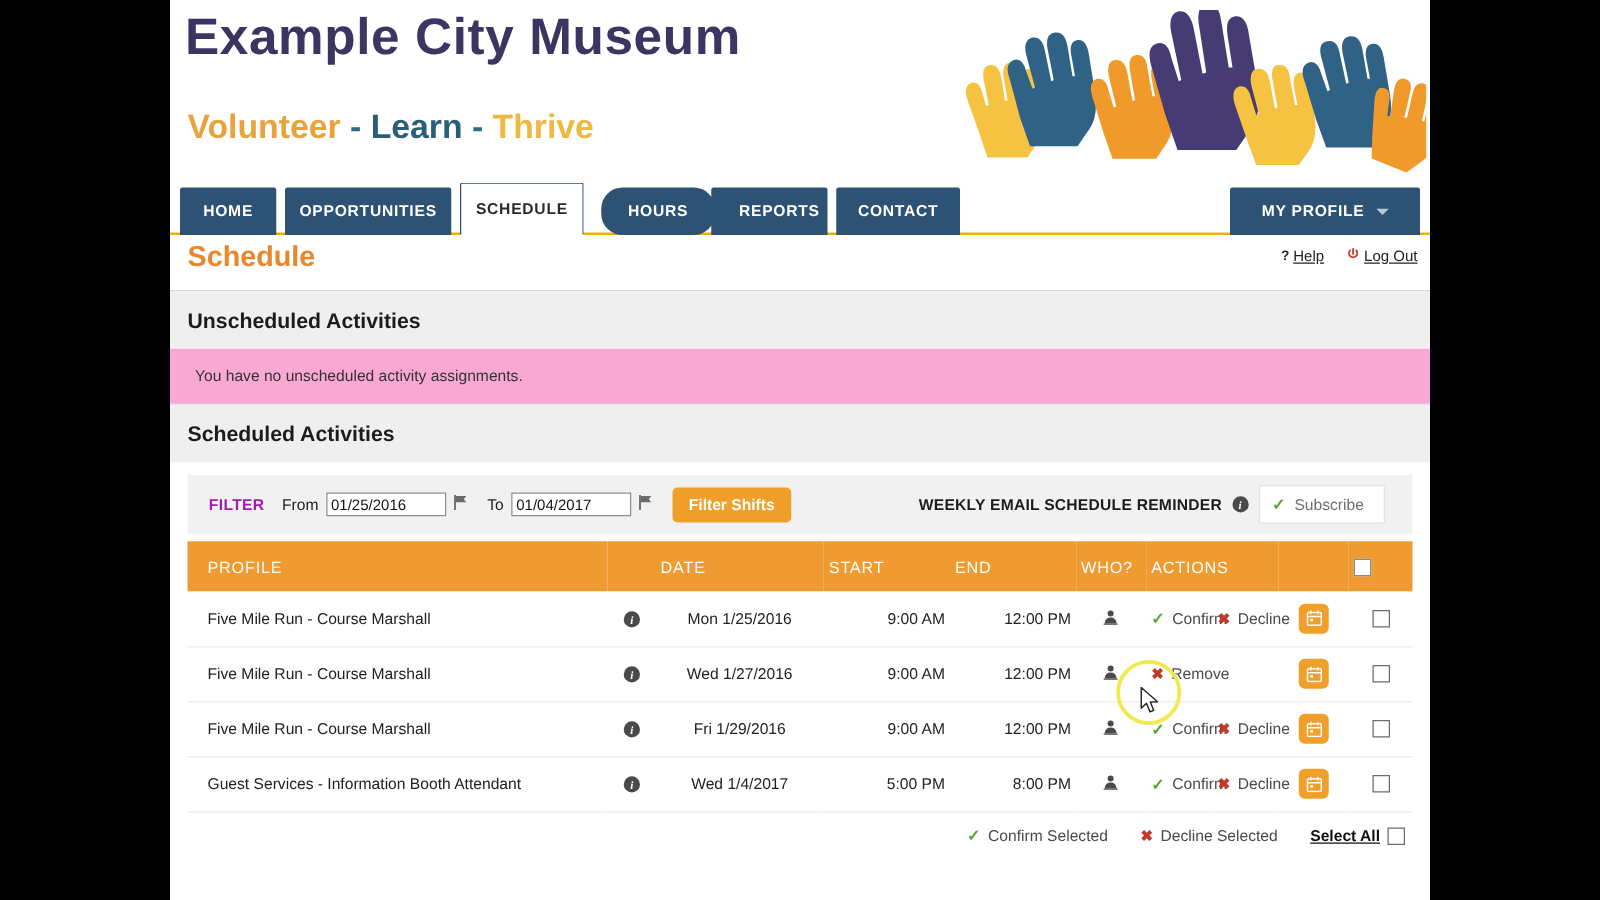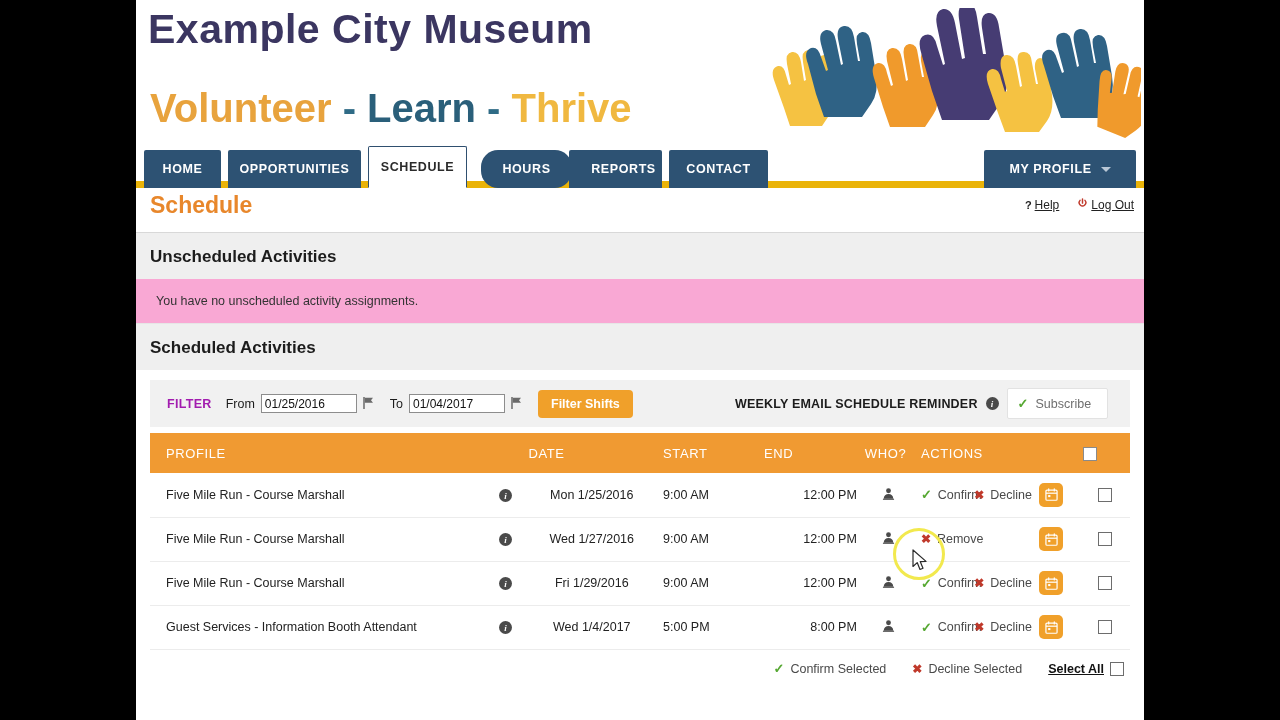--- a/index.html
+++ b/index.html
@@ -37,41 +37,41 @@
     left: 12px; top: 6px;
     font-size: 41px;
     font-weight: bold;
     color: #3b3661;
     letter-spacing: 0.5px;
     white-space: nowrap;
   }
   .tagline {
     position: absolute;
     left: 14px; top: 86px;
-    font-size: 40px;
+    font-size: 27px;
     font-weight: bold;
     white-space: nowrap;
   }
   .tag-v { color: #e8a33d; }
   .tag-sep { color: #2f6b86; }
   .tag-l { color: #2a5f7a; }
   .tag-t { color: #f0b840; }
 
   .hands {
     position: absolute;
     left: 620px; top: 8px;
     width: 385px; height: 130px;
   }
 
   
   .navbar {
     position: relative;
     height: 43px;
     background: #ffffff;
-    border-bottom: 7px solid #eab308;
+    border-bottom: 2px solid #eab308;
   }
   .tab {
     position: absolute;
     top: 5px;
     height: 38px;
     background: #2d5273;
     color: #ffffff;
     font-size: 12.5px;
     font-weight: bold;
     letter-spacing: 0.6px;
@@ -276,21 +276,21 @@
     height: 44px;
     font-size: 12.5px;
     color: #222;
     border-bottom: 1px solid #ececec;
     padding: 0 4px;
     vertical-align: middle;
   }
   .c-activity { width: 300px; padding-left: 16px !important; }
   .c-info { width: 34px; text-align: center; }
   .c-date { width: 120px; text-align: center; }
-  .c-start { width: 90px; text-align: left; }
+  .c-start { width: 90px; text-align: right; }
   .c-end { width: 90px; text-align: right; }
   .c-who { width: 50px; text-align: center; }
   .c-act1 { width: 95px; }
   .c-act2 { width: 90px; }
   .c-cal { width: 50px; text-align: center; }
   .c-chk { width: 45px; text-align: center; }
 
   th.c-start, th.c-end { text-align: right; }
   th.c-act1 { padding-left: 8px; }
 

